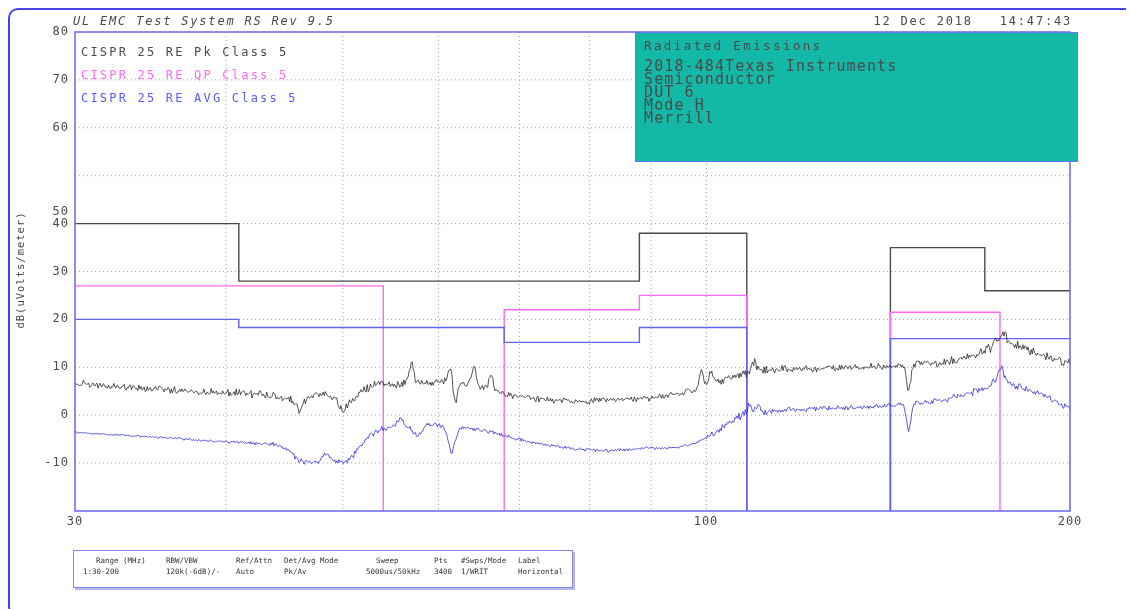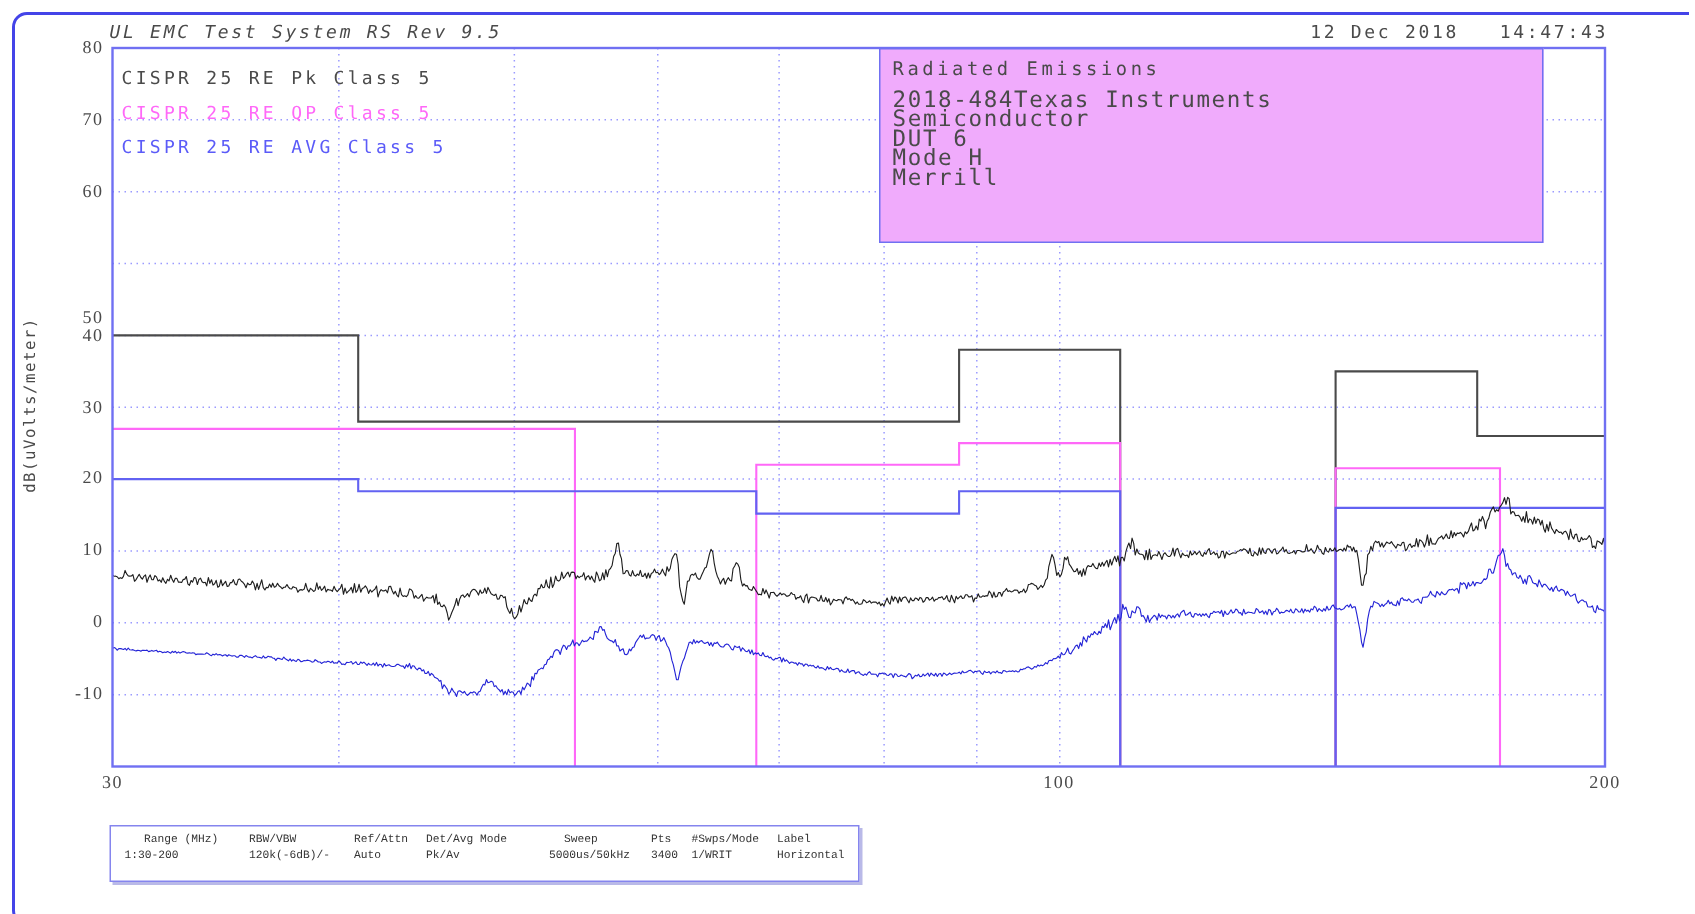--- a/index.html
+++ b/index.html
@@ -4,35 +4,35 @@
 <style>
   html,body{margin:0;padding:4px;background:#fff;}
   #win{position:relative;width:1130px;height:609px;border:2px solid #4444e8;border-radius:10px;
        background:#fff;overflow:hidden;box-sizing:border-box;
        font-family:"DejaVu Sans Mono",monospace;color:#4a4a4a;}
   #plot-svg{position:absolute;left:0;top:0;}
   .hdr{position:absolute;top:4px;font-size:12px;letter-spacing:1.8px;white-space:pre;}
   #title{left:63px;font-style:italic;}
   #datetime{left:760px;width:302px;text-align:right;}
   .legend-item{position:absolute;left:71px;font-size:12px;letter-spacing:2.2px;white-space:pre;}
-  .tick{position:absolute;font-size:12px;letter-spacing:1px;font-family:Liberation Serif, serif;}
+  .tick{position:absolute;font-size:12px;letter-spacing:1px;}
   .ytick{width:36px;text-align:right;}
   .xtick{width:44px;text-align:center;}
   #xlabel{position:absolute;left:412px;top:515px;width:300px;text-align:center;
           font-size:11.5px;letter-spacing:1.6px;white-space:pre;}
   #ylabel{position:absolute;left:-140px;top:254px;width:300px;text-align:center;
           font-size:10.5px;letter-spacing:1px;transform:rotate(-90deg);white-space:pre;}
-  #info-box{position:absolute;left:576px;top:22px;width:443px;height:130px;
-            border:1px solid #7070f2;background:#f0abfc;box-sizing:border-box;}
+  #info-box{position:absolute;left:625px;top:22px;width:443px;height:130px;
+            border:1px solid #7070f2;background:#14b8a6;box-sizing:border-box;}
   #info-title{position:absolute;left:8px;top:5px;font-size:12.5px;letter-spacing:2.4px;white-space:pre;}
   .info-line{position:absolute;left:8px;font-size:15px;letter-spacing:1.1px;white-space:pre;}
   #settings-table{position:absolute;left:63px;top:540px;width:500px;height:38px;
                   border:1px solid #8585ee;box-shadow:2px 2px 0 #b9b9e8;background:#fff;box-sizing:border-box;}
   .tcol{position:absolute;top:4px;}
-  .tcol div{white-space:pre;font-size:7.5px;line-height:11px;color:#333;font-family:Liberation Mono, monospace;}
+  .tcol div{white-space:pre;font-size:7.5px;line-height:11px;color:#333;}
 </style>
 </head>
 <body>
 
 <div id="win">
   <svg id="plot-svg" width="1130" height="609">
       <line x1="65" x2="1060" y1="69.9" y2="69.9" stroke="#9a9aff" stroke-width="1" stroke-dasharray="1 3"></line>
       <line x1="65" x2="1060" y1="117.8" y2="117.8" stroke="#9a9aff" stroke-width="1" stroke-dasharray="1 3"></line>
       <line x1="65" x2="1060" y1="165.7" y2="165.7" stroke="#9a9aff" stroke-width="1" stroke-dasharray="1 3"></line>
       <line x1="65" x2="1060" y1="213.6" y2="213.6" stroke="#9a9aff" stroke-width="1" stroke-dasharray="1 3"></line>

